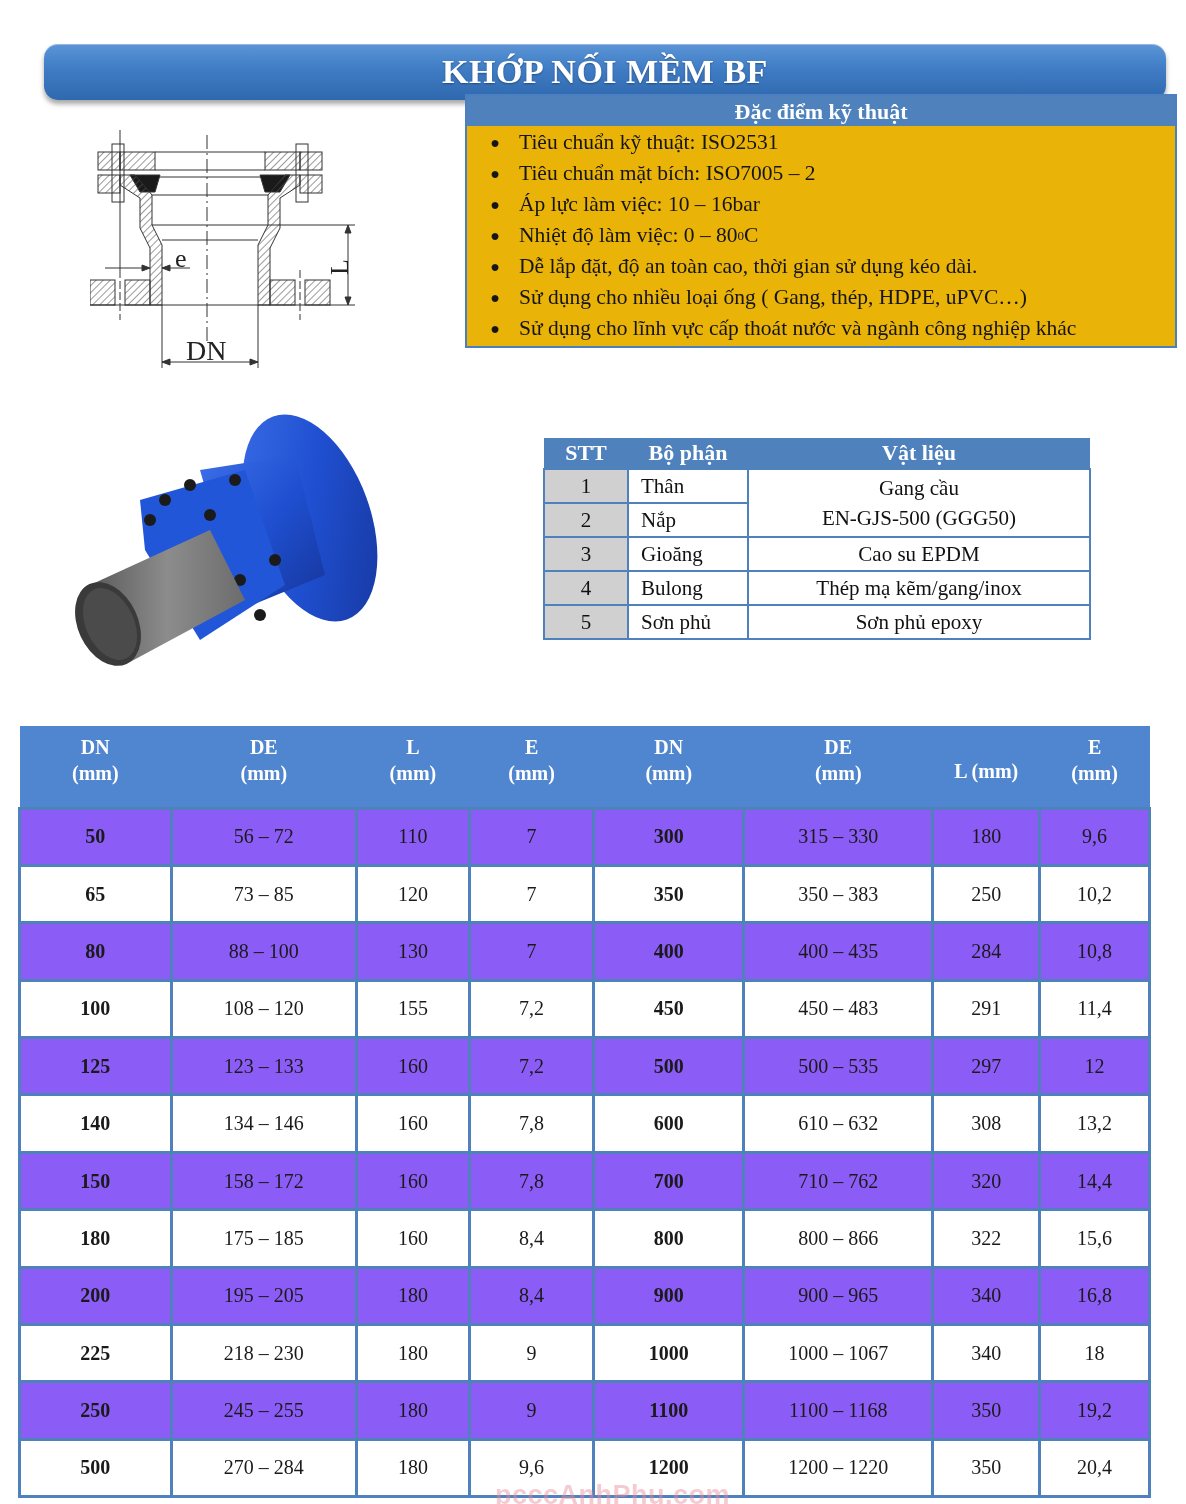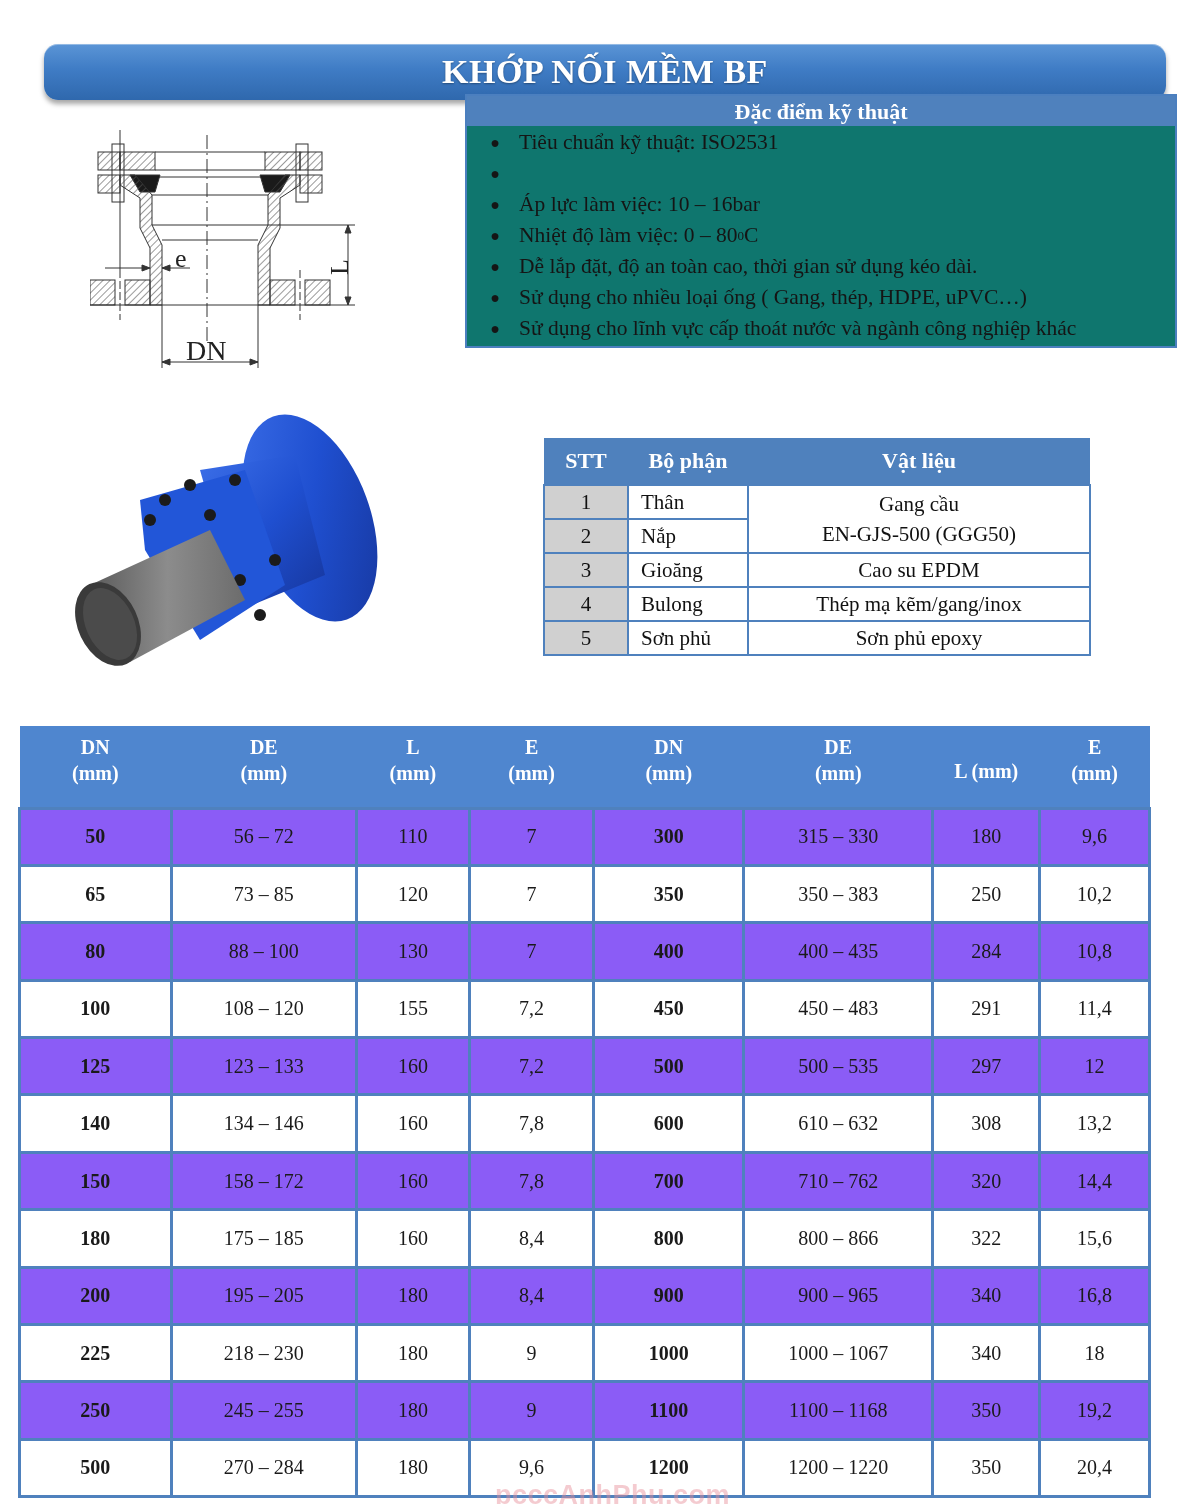--- a/index.html
+++ b/index.html
@@ -15,21 +15,21 @@
       display: flex; align-items: center; justify-content: center; margin-top: 32px;
     }
     .banner-title {
       color: #ffffff; font-weight: bold; font-size: 34px; letter-spacing: 0.5px;
       text-shadow: 0 1px 2px rgba(0,0,0,0.35);
     }
 
     
     .spec-box {
       position: absolute; left: 465px; top: 94px; width: 712px; height: 254px;
-      border: 2px solid #4b7fbf; background: #0f766e;
+      border: 2px solid #4b7fbf; background: #eab308;
     }
     .spec-header {
       height: 30px; background: #4f81bd; color: #fff; font-weight: bold;
       font-size: 22px; text-align: center; line-height: 32px;
     }
     .spec-list { list-style: none; padding-top: 1px; }
     .spec-item {
       display: flex; align-items: center; height: 31px; font-size: 21.5px; color: #151515;
     }
     .bullet { width: 52px; text-align: center; font-size: 16px; padding-left: 4px; }
@@ -41,21 +41,21 @@
     
     .product { position: absolute; left: 70px; top: 400px; width: 330px; height: 280px; }
 
     
     .parts {
       position: absolute; left: 543px; top: 438px; width: 548px;
       border-collapse: collapse; font-size: 21px;
     }
     .parts th {
       background: #4f81bd; color: #fff; font-weight: bold; height: 30px; line-height: 30px;
-      font-size: 22px; padding: 8px;
+      font-size: 22px; padding: 0;
     }
     .parts td {
       border: 2px solid #4f81bd; height: 34px; padding: 0;
     }
     .parts td.stt { width: 84px; text-align: center; background: #d0d0d0; }
     .parts td.part { width: 120px; padding-left: 12px; background: #fff; }
     .parts td.mat { text-align: center; background: #fff; }
 
     
     .dims {
@@ -154,20 +154,21 @@
 
 <div class="spec-box">
   <div class="spec-header">Đặc điểm kỹ thuật</div>
   <ul class="spec-list">
     <li class="spec-item">
         <span class="bullet">●</span>
         <span>Tiêu chuẩn kỹ thuật: ISO2531</span>
       </li>
     <li class="spec-item">
         <span class="bullet">●</span>
+        <span>Tiêu chuẩn mặt bích: ISO7005 – 2</span>
       </li>
     <li class="spec-item">
         <span class="bullet">●</span>
         <span>Áp lực làm việc: 10 – 16bar</span>
       </li>
     <li class="spec-item">
         <span class="bullet">●</span>
         <span>Nhiệt độ làm việc: 0 – 80</span>
         <sup>0</sup>
         <span>C</span>

